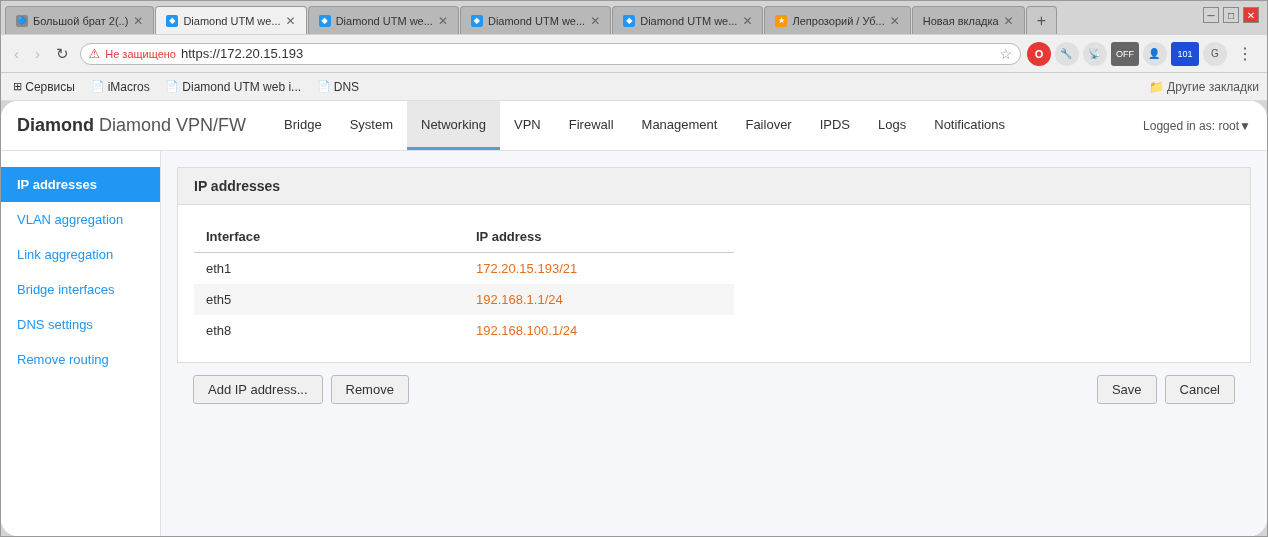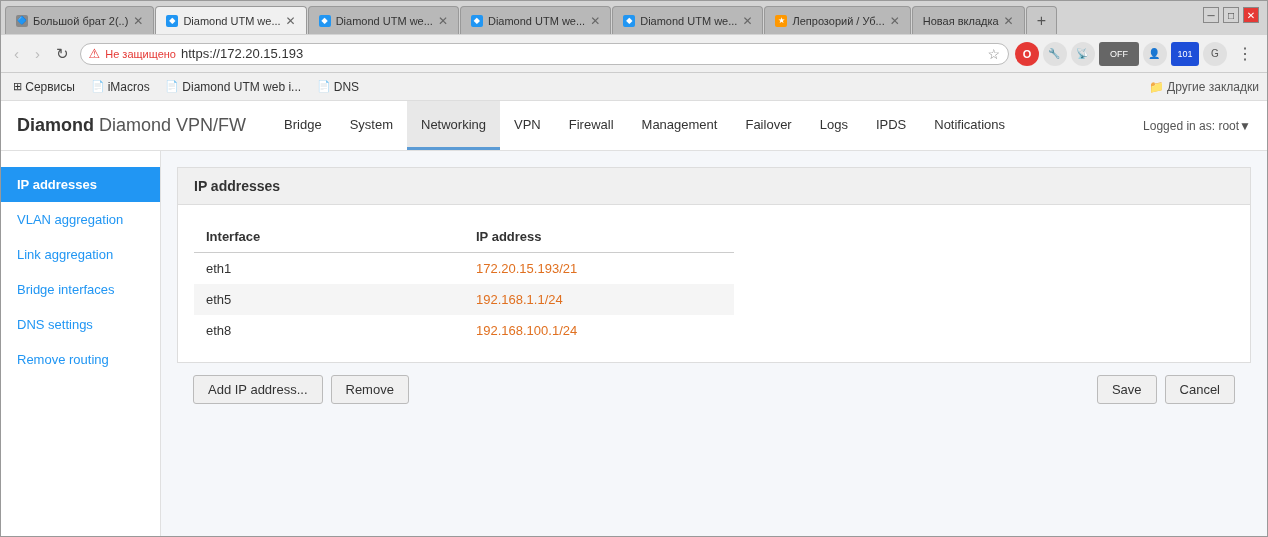--- a/index.html
+++ b/index.html
@@ -33,21 +33,21 @@
     .bookmarks-right { margin-left: auto; color: #555; font-size: 12px; cursor: pointer; display: flex; align-items: center; gap: 3px; }
 
     
     .window-controls { position: absolute; top: 6px; right: 8px; display: flex; gap: 4px; }
     .wc-btn { width: 16px; height: 16px; border-radius: 0; border: 1px solid #888; cursor: pointer; display: flex; align-items: center; justify-content: center; font-size: 10px; }
     .wc-min { background: #d4d4d4; }
     .wc-max { background: #d4d4d4; }
     .wc-close { background: #e53935; color: white; }
 
     
-    .page-content { background: white; flex: 1; display: flex; flex-direction: column; overflow: hidden; }
+    .page-content { background: white; flex: 1; display: flex; flex-direction: column; overflow: hidden; border-radius: 17px; }
 
     
     .top-nav { background: white; border-bottom: 1px solid #e0e0e0; padding: 0 16px; display: flex; align-items: center; height: 50px; gap: 0; }
     .app-title { font-size: 18px; font-weight: bold; color: #333; margin-right: 24px; white-space: nowrap; }
     .app-title span { color: #555; font-weight: normal; }
     .nav-menu { display: flex; align-items: stretch; height: 100%; }
     .nav-item { padding: 0 14px; display: flex; align-items: center; font-size: 13px; cursor: pointer; color: #333; border-bottom: 3px solid transparent; white-space: nowrap; }
     .nav-item.active { border-bottom: 3px solid #5b9bd5; color: #333; background: #e8e8e8; }
     .logged-in { margin-left: auto; font-size: 12px; color: #555; white-space: nowrap; }
 
@@ -147,21 +147,21 @@
       <span class="security-warn-icon">⚠</span>
       <span class="security-warn">Не защищено</span>
       <span class="address-text">https://172.20.15.193</span>
       <span class="star-btn">☆</span>
     </div>
 
     <div class="browser-actions">
       <div class="browser-action-btn opera">O</div>
       <div class="browser-action-btn" style="font-size:10px; background:#e0e0e0;">🔧</div>
       <div class="browser-action-btn" style="font-size:10px; background:#e0e0e0;">📡</div>
-      <div class="browser-action-btn" style="background:#666; color:white; font-size:9px; border-radius:3px; width:40px;">OFF</div>
+      <div class="browser-action-btn" style="background:#666; color:white; font-size:9px; border-radius:3px; width:28px;">OFF</div>
       <div class="browser-action-btn" style="font-size:10px; background:#e0e0e0;">👤</div>
       <div class="browser-action-btn" style="font-size:9px; background:#1d4ed8; color:white; border-radius:3px; width:28px;">101</div>
       <div class="browser-action-btn" style="font-size:10px; background:#e0e0e0;">G</div>
       <div style="cursor:pointer; padding:2px 6px; font-size:16px; color:#555;">⋮</div>
     </div>
   </div>
 
   <div class="bookmarks-bar">
     <div class="bookmark-item">
       <span class="bookmark-icon">⊞</span>
@@ -192,22 +192,22 @@
         <strong>Diamond</strong> <span>Diamond VPN/FW</span>
       </div>
       <nav class="nav-menu">
         <div class="nav-item">Bridge</div>
         <div class="nav-item">System</div>
         <div class="nav-item active">Networking</div>
         <div class="nav-item">VPN</div>
         <div class="nav-item">Firewall</div>
         <div class="nav-item">Management</div>
         <div class="nav-item">Failover</div>
+        <div class="nav-item">IPDS</div>
         <div class="nav-item">Logs</div>
-        <div class="nav-item">IPDS</div>
         <div class="nav-item">Notifications</div>
       </nav>
       <div class="logged-in">Logged in as: root▼</div>
     </div>
 
     <div class="main-area">
 
       <div class="sidebar">
         <div class="sidebar-item active">IP addresses</div>
         <div class="sidebar-item">VLAN aggregation</div>

